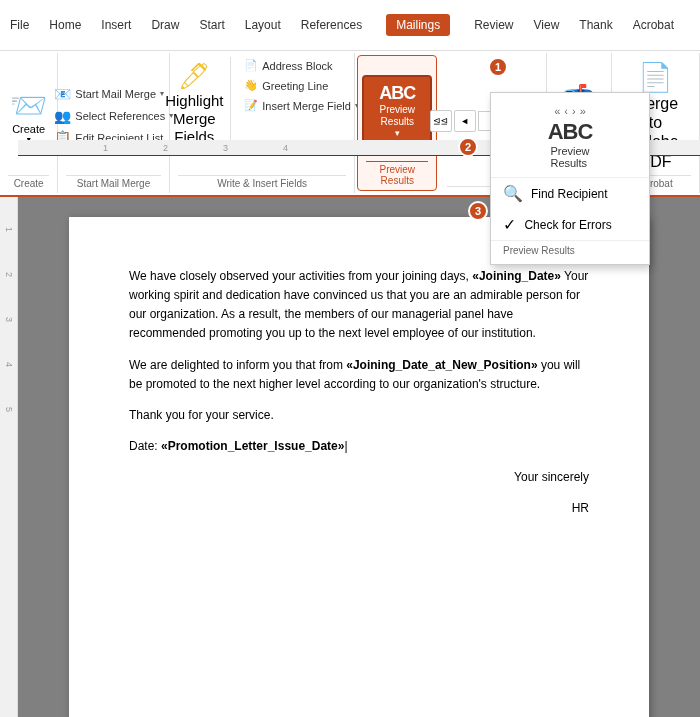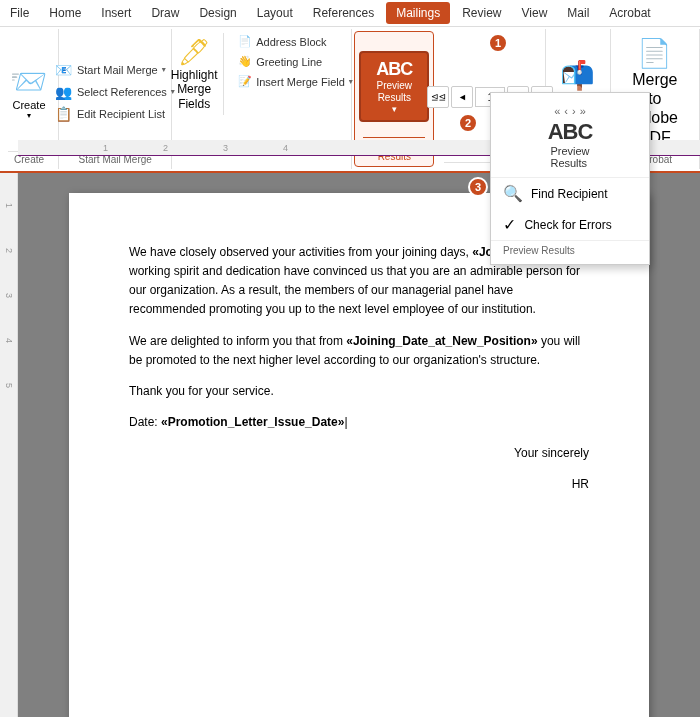--- a/index.html
+++ b/index.html
@@ -1,21 +1,21 @@
 <!DOCTYPE html>
 <html><head>
   <meta charset="utf-8">
   <style>
     * { margin: 0; padding: 0; box-sizing: border-box; }
     body { font-family: 'Segoe UI', Arial, sans-serif; font-size: 12px; background: #f0f0f0; width: 700px; height: 717px; overflow: hidden; }
 
     
     .menu-bar { background: #fff; display: flex; align-items: center; border-bottom: 1px solid #ddd; }
     .menu-item { padding: 4px 10px; font-size: 12px; color: #333; cursor: pointer; }
-    .menu-item.active { background: #c84b1e; color: white; border-radius: 3px; margin: 2px; }
+    .menu-item.active { background: #c84b1e; color: white; border-radius: 3px; margin: 14px; }
 
     
     .ribbon { background: #fff; border-bottom: 2px solid #c84b1e; display: flex; align-items: stretch; padding: 2px 0; min-height: 90px; }
     .ribbon-group { display: flex; flex-direction: column; align-items: center; padding: 4px 8px; border-right: 1px solid #e0e0e0; position: relative; }
     .ribbon-group-label { font-size: 10px; color: #666; margin-top: auto; padding-top: 2px; text-align: center; border-top: 1px solid #e0e0e0; width: 100%; }
     .ribbon-group-content { display: flex; flex-direction: column; gap: 2px; flex: 1; justify-content: center; }
     .ribbon-group-content.horizontal { flex-direction: row; align-items: center; }
 
     
     .rb-btn { display: flex; align-items: center; gap: 4px; padding: 2px 6px; cursor: pointer; border-radius: 3px; white-space: nowrap; font-size: 11px; color: #333; }
@@ -62,27 +62,27 @@
     .left-num { writing-mode: vertical-rl; font-size: 9px; color: #999; margin: 20px 0; }
   </style>
 </head>
 <body>
 
 <div class="menu-bar">
   <div class="menu-item">File</div>
   <div class="menu-item">Home</div>
   <div class="menu-item">Insert</div>
   <div class="menu-item">Draw</div>
-  <div class="menu-item">Design</div>
+  <div class="menu-item">Start</div>
   <div class="menu-item">Layout</div>
   <div class="menu-item">References</div>
   <div class="menu-item active">Mailings</div>
   <div class="menu-item">Review</div>
   <div class="menu-item">View</div>
-  <div class="menu-item">Mail</div>
+  <div class="menu-item">Thank</div>
   <div class="menu-item">Acrobat</div>
 </div>
 
 <div class="ribbon" style="position:relative;">
 
   <div class="badge" style="top:6px; left:488px;">1</div>
 
   <div class="badge" style="top:86px; left:458px;">2</div>
 
   <div class="badge" style="top:150px; left:468px;">3</div>
@@ -116,39 +116,40 @@
       </div>
     </div>
     <div class="ribbon-group-label">Start Mail Merge</div>
   </div>
 
   <div class="ribbon-group" style="min-width:180px;">
     <div class="ribbon-group-content horizontal" style="flex-direction:row; align-items:flex-start; gap:4px;">
 
       <div style="display:flex; flex-direction:column; align-items:center; padding:4px 6px; cursor:pointer; min-width:55px; border-right:1px solid #e0e0e0; margin-right:4px;">
         <span style="font-size:26px; color:#f0c030;">🖊</span>
-        <span style="font-size:12px; text-align:center; line-height:1.2;">Highlight<br>Merge Fields</span>
+        <span style="font-size:15px; text-align:center; line-height:1.2;">Highlight<br>Merge Fields</span>
       </div>
 
       <div style="display:flex; flex-direction:column; gap:3px; flex:1;">
         <div class="rb-btn">
           <span>📄</span>
           <span>Address Block</span>
         </div>
         <div class="rb-btn">
           <span>👋</span>
           <span>Greeting Line</span>
         </div>
         <div class="rb-btn">
           <span>📝</span>
           <span>Insert Merge Field</span>
           <span class="chevron">▾</span>
         </div>
       </div>
     </div>
+    <div class="ribbon-group-label">Write &amp; Insert Fields</div>
   </div>
 
   <div class="ribbon-group" style="min-width:80px; background:#fff4f0; border:1px solid #c84b1e; border-radius:4px; margin:2px;">
     <div class="ribbon-group-content" style="flex:1; justify-content:center; align-items:center;">
       <div class="preview-results-main">
         <div style="font-size:18px; font-weight:bold; color:white; letter-spacing:-1px;">ABC</div>
         <div style="font-size:10px; color:white; text-align:center; line-height:1.2;">Preview<br>Results</div>
         <div style="font-size:9px; color:white;">▾</div>
       </div>
     </div>

